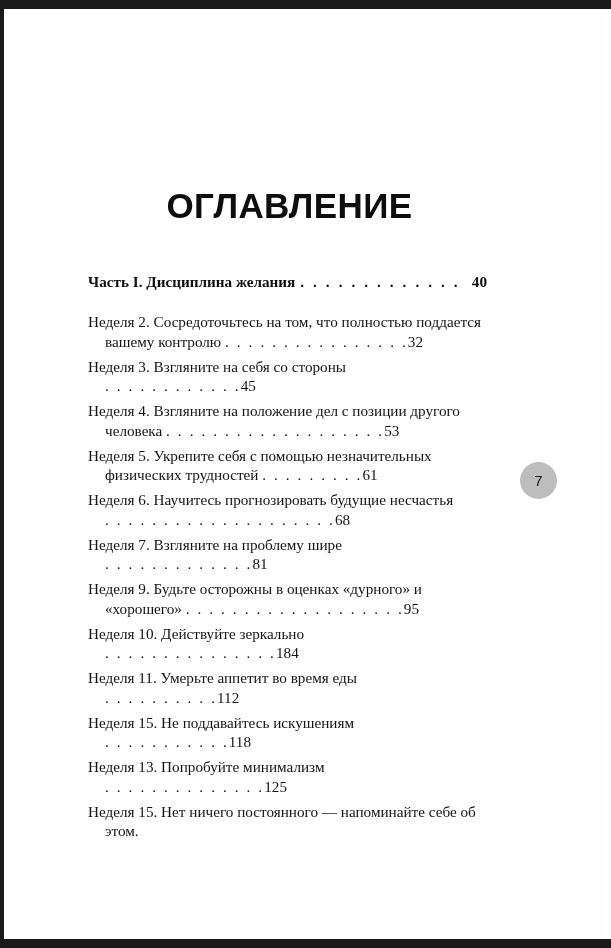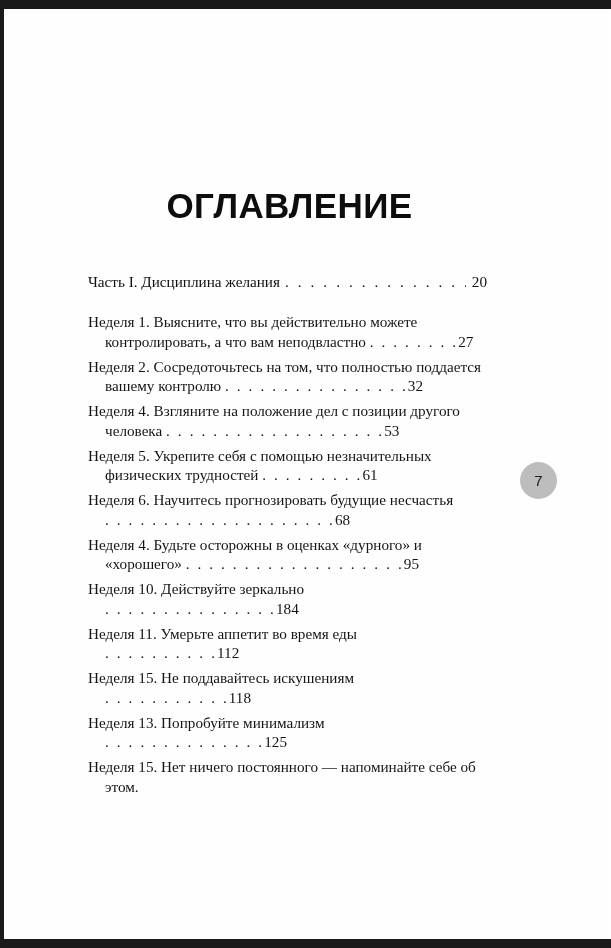--- a/index.html
+++ b/index.html
@@ -56,21 +56,21 @@
   }
 
   .toc-body {
     position: absolute;
     left: 84px;
     top: 263px;
     width: 399px;
   }
 
   .part-entry {
-    font-weight: normal;
+    font-weight: bold;
     font-size: 15.2px;
     line-height: 19px;
     color: #0f0f0f;
     display: flex;
     align-items: flex-end;
     margin-bottom: 21px;
   }
   .part-entry .e-title { white-space: nowrap; }
   .part-entry .leader {
     flex: 1 1 auto;
@@ -137,30 +137,31 @@
 
   <div class="page">
 
     <div class="toc-title">ОГЛАВЛЕНИЕ</div>
 
     <div class="toc-body">
 
       <div class="part-entry">
         <span class="e-title">Часть I. Дисциплина желания</span>
         <span class="leader">. . . . . . . . . . . . . . . . . .</span>
-        <span class="e-page">20</span>
+        <span class="e-page">40</span>
       </div>
 
       <div id="entry-list">
-          <div class="entry"><span class="e-title">Неделя 1. Выясните, что вы действительно можете контролировать, а что вам неподвластно</span><span class="tail"> <span class="leader">. . . . . . . .</span><span class="e-page">27</span></span></div>
           <div class="entry"><span class="e-title">Неделя 2. Сосредоточьтесь на том, что полностью поддается вашему контролю</span><span class="tail"> <span class="leader">. . . . . . . . . . . . . . . .</span><span class="e-page">32</span></span></div>
+          <div class="entry"><span class="e-title">Неделя 3. Взгляните на себя со стороны</span><span class="tail"> <span class="leader">. . . . . . . . . . . .</span><span class="e-page">45</span></span></div>
           <div class="entry"><span class="e-title">Неделя 4. Взгляните на положение дел с позиции другого человека</span><span class="tail"> <span class="leader">. . . . . . . . . . . . . . . . . . .</span><span class="e-page">53</span></span></div>
           <div class="entry"><span class="e-title">Неделя 5. Укрепите себя с помощью незначительных физических трудностей</span><span class="tail"> <span class="leader">. . . . . . . . .</span><span class="e-page">61</span></span></div>
           <div class="entry"><span class="e-title">Неделя 6. Научитесь прогнозировать будущие несчастья</span><span class="tail"> <span class="leader">. . . . . . . . . . . . . . . . . . . .</span><span class="e-page">68</span></span></div>
-          <div class="entry"><span class="e-title">Неделя 4. Будьте осторожны в оценках «дурного» и «хорошего»</span><span class="tail"> <span class="leader">. . . . . . . . . . . . . . . . . . .</span><span class="e-page">95</span></span></div>
+          <div class="entry"><span class="e-title">Неделя 7. Взгляните на проблему шире</span><span class="tail"> <span class="leader">. . . . . . . . . . . . .</span><span class="e-page">81</span></span></div>
+          <div class="entry"><span class="e-title">Неделя 9. Будьте осторожны в оценках «дурного» и «хорошего»</span><span class="tail"> <span class="leader">. . . . . . . . . . . . . . . . . . .</span><span class="e-page">95</span></span></div>
           <div class="entry"><span class="e-title">Неделя 10. Действуйте зеркально</span><span class="tail"> <span class="leader">. . . . . . . . . . . . . . .</span><span class="e-page">184</span></span></div>
           <div class="entry"><span class="e-title">Неделя 11. Умерьте аппетит во время еды</span><span class="tail"> <span class="leader">. . . . . . . . . .</span><span class="e-page">112</span></span></div>
           <div class="entry"><span class="e-title">Неделя 15. Не поддавайтесь искушениям</span><span class="tail"> <span class="leader">. . . . . . . . . . .</span><span class="e-page">118</span></span></div>
           <div class="entry"><span class="e-title">Неделя 13. Попробуйте минимализм</span><span class="tail"> <span class="leader">. . . . . . . . . . . . . .</span><span class="e-page">125</span></span></div>
           <div class="entry"><span class="e-title">Неделя 15. Нет ничего постоянного — напоминайте себе об этом.</span></div>
         </div>
 
     </div>
 
     <div class="page-badge">7</div>

